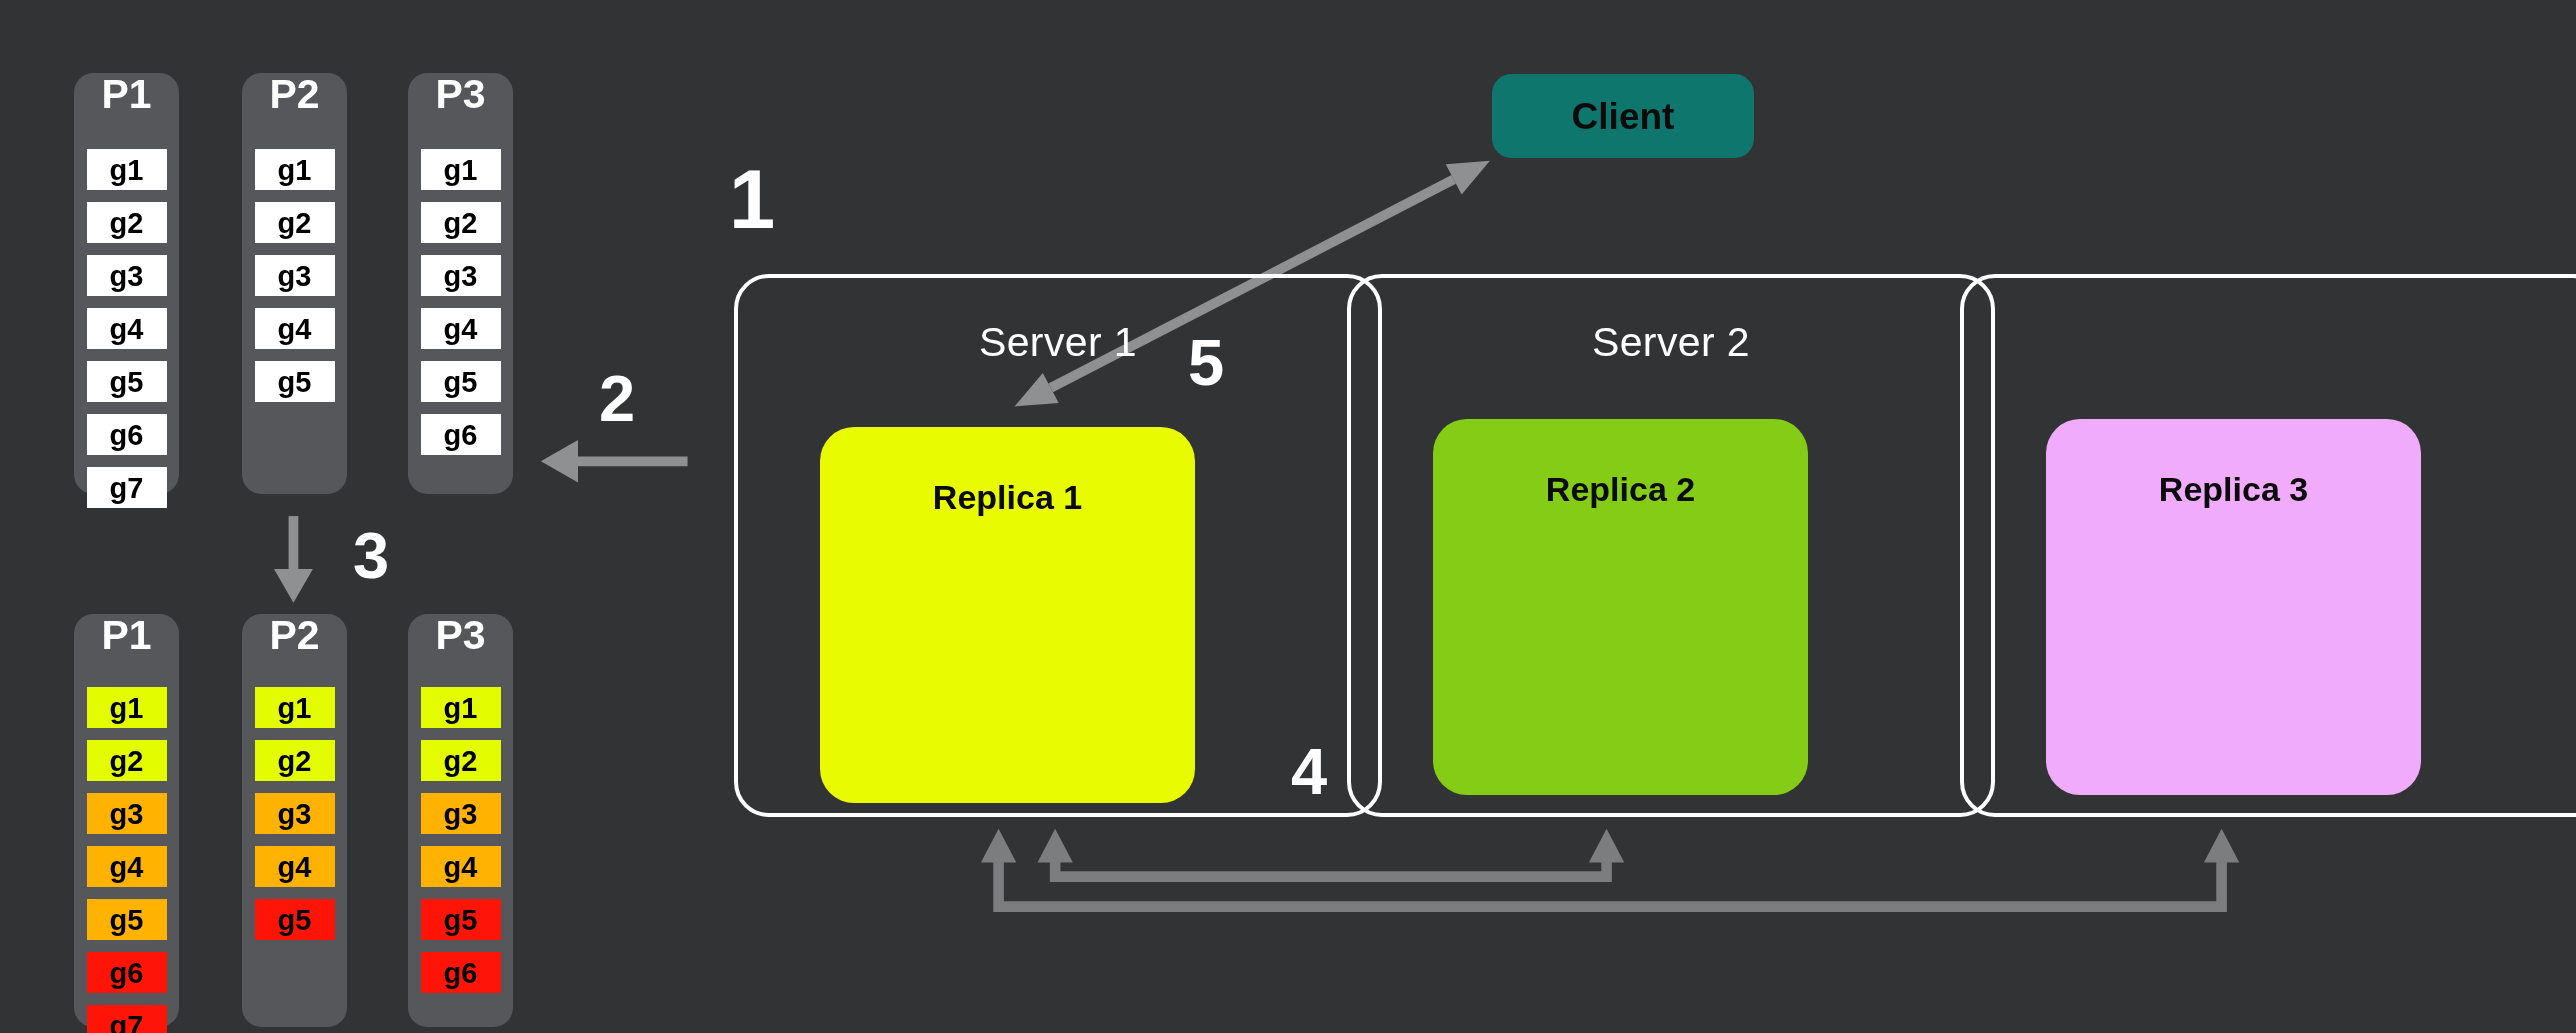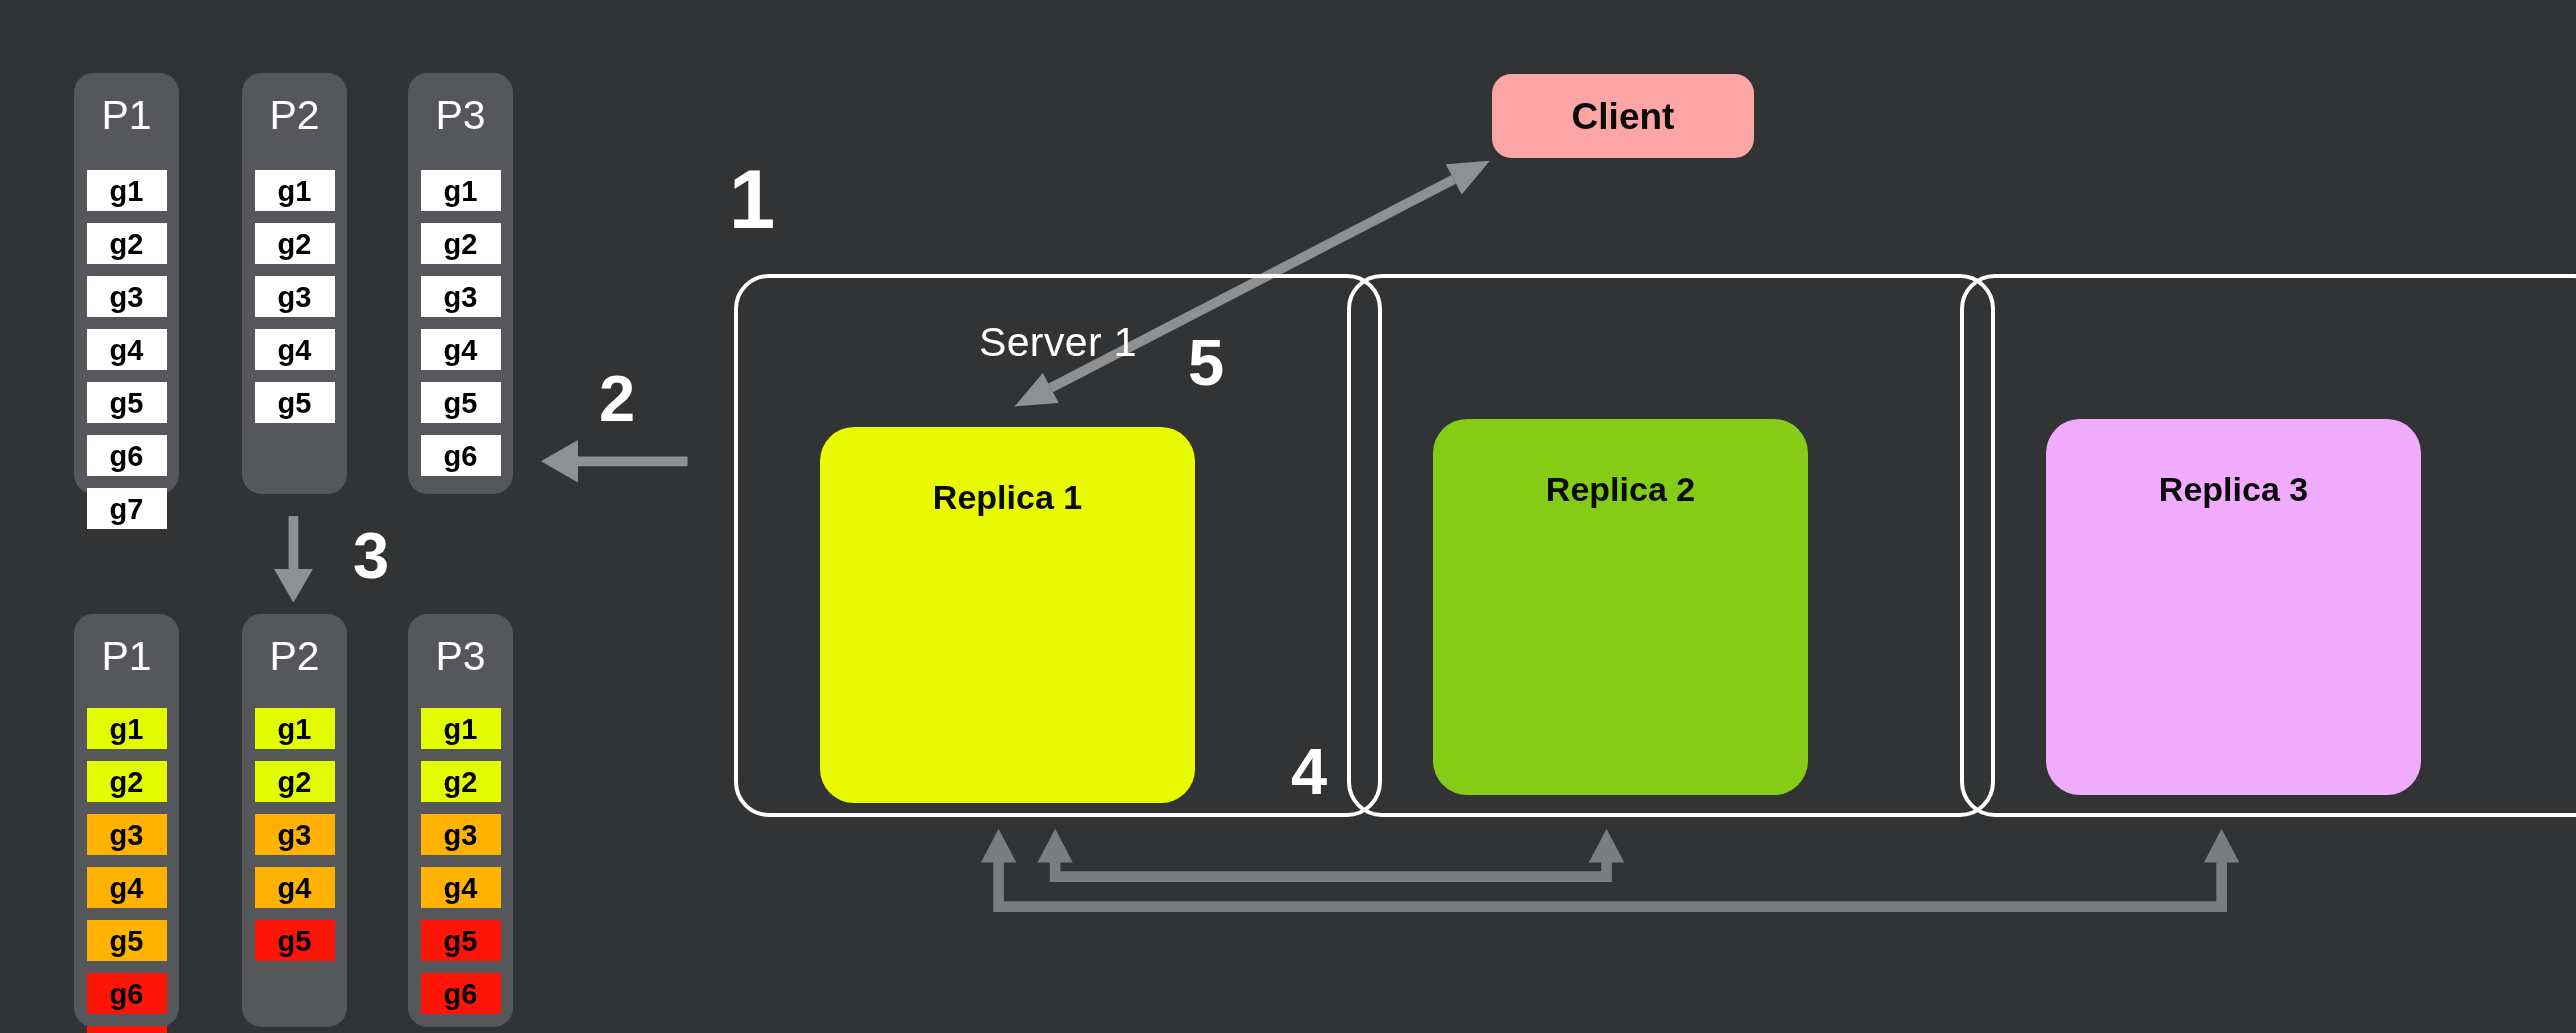--- a/index.html
+++ b/index.html
@@ -10,22 +10,22 @@
   }
   svg.arrows{position:absolute;left:0;top:0;pointer-events:none;}
   .arrow-line{stroke:var(--arrow,#8E9092);fill:none;}
   .arrow-head{fill:var(--arrow,#8E9092);}
   .arrow-line2{stroke:var(--arrow2,#7B7D7F);fill:none;}
   .arrow-head2{fill:var(--arrow2,#7B7D7F);}
 
   
   .pcol{position:absolute;width:105px;height:421px;background:var(--panel,#55575A);border-radius:19.4px;}
   .pcol.bottom{height:413px;}
-  .pcol-label{text-align:center;margin-top:21px;height:42px;line-height:42px;
-    font-size:41px;font-weight:normal;color:#fff;}
+  .pcol-label{text-align:center;height:42px;line-height:42px;
+    font-size:41px;font-weight:bold;color:#fff;}
   .pcol-cells{margin-top:34px;display:flex;flex-direction:column;align-items:center;gap:12px;}
   .pcol.bottom .pcol-cells{margin-top:31px;}
   .cell{width:80px;height:41px;line-height:42px;text-align:center;
     font-size:29px;font-weight:bold;color:#000;background:#fff;}
 
   
   .server{position:absolute;top:274px;width:648px;height:543px;border:4.4px solid #fff;
     border-radius:35px;box-sizing:border-box;}
   .server-label{position:absolute;top:41px;left:0;width:100%;text-align:center;
     font-size:41px;font-weight:500;color:#fff;letter-spacing:0.4px;}
@@ -140,31 +140,32 @@
     <div class="pcol-cells">
         <div class="cell" style="background: rgb(227, 253, 0);">g1</div>
         <div class="cell" style="background: rgb(227, 253, 0);">g2</div>
         <div class="cell" style="background: rgb(255, 179, 0);">g3</div>
         <div class="cell" style="background: rgb(255, 179, 0);">g4</div>
         <div class="cell" style="background: rgb(255, 21, 7);">g5</div>
         <div class="cell" style="background: rgb(255, 21, 7);">g6</div>
       </div>
   </div>
 
-  <div class="client" style="background: #fca5a5;">
+  <div class="client" style="background: #0f766e;">
     <div class="client-label">Client</div>
   </div>
 
   <div class="server" style="left:734px">
     <div class="server-label">Server 1</div>
     <div class="replica" style="background: rgb(233, 251, 0); margin-top: 8px;">
       <div class="replica-label">Replica 1</div>
     </div>
   </div>
   <div class="server" style="left:1347px">
+    <div class="server-label">Server 2</div>
     <div class="replica" style="background: #84cc16;">
       <div class="replica-label">Replica 2</div>
     </div>
   </div>
   <div class="server" style="left:1960px">
     <div class="replica" style="background: #f0abfc; text-decoration: underline;">
       <div class="replica-label">Replica 3</div>
     </div>
   </div>
 

